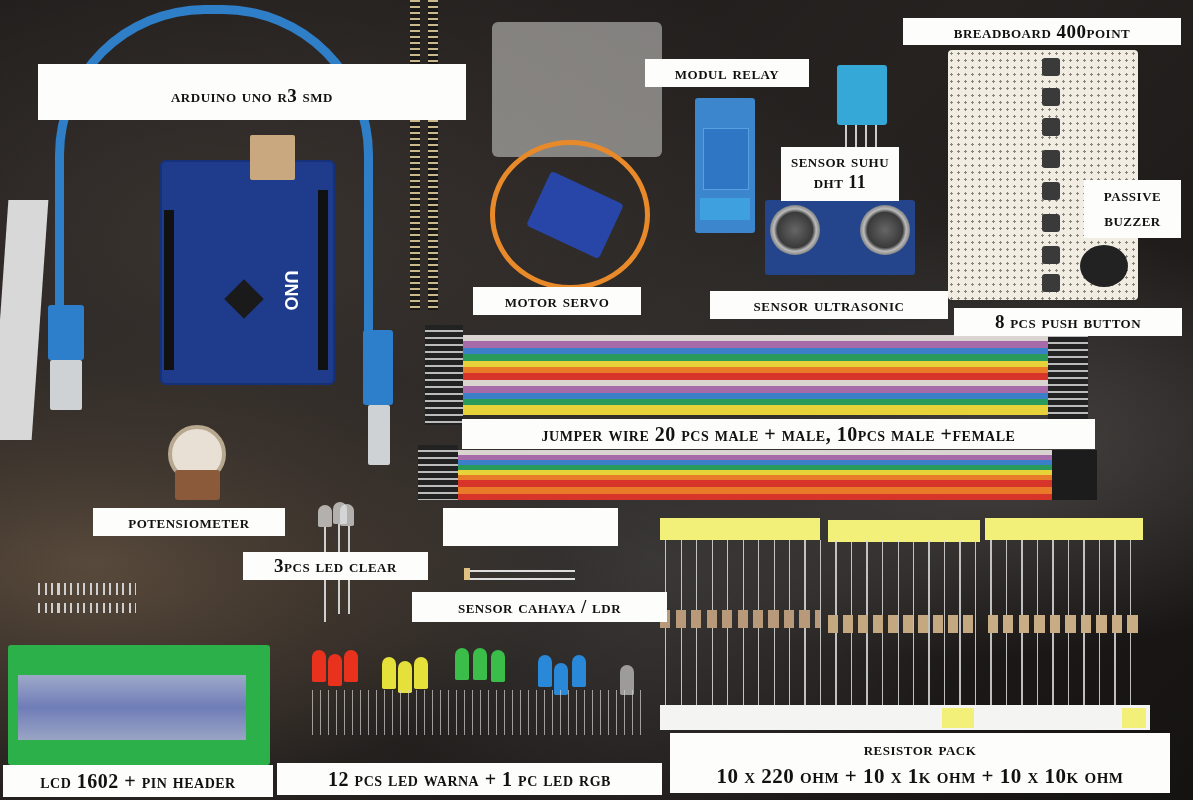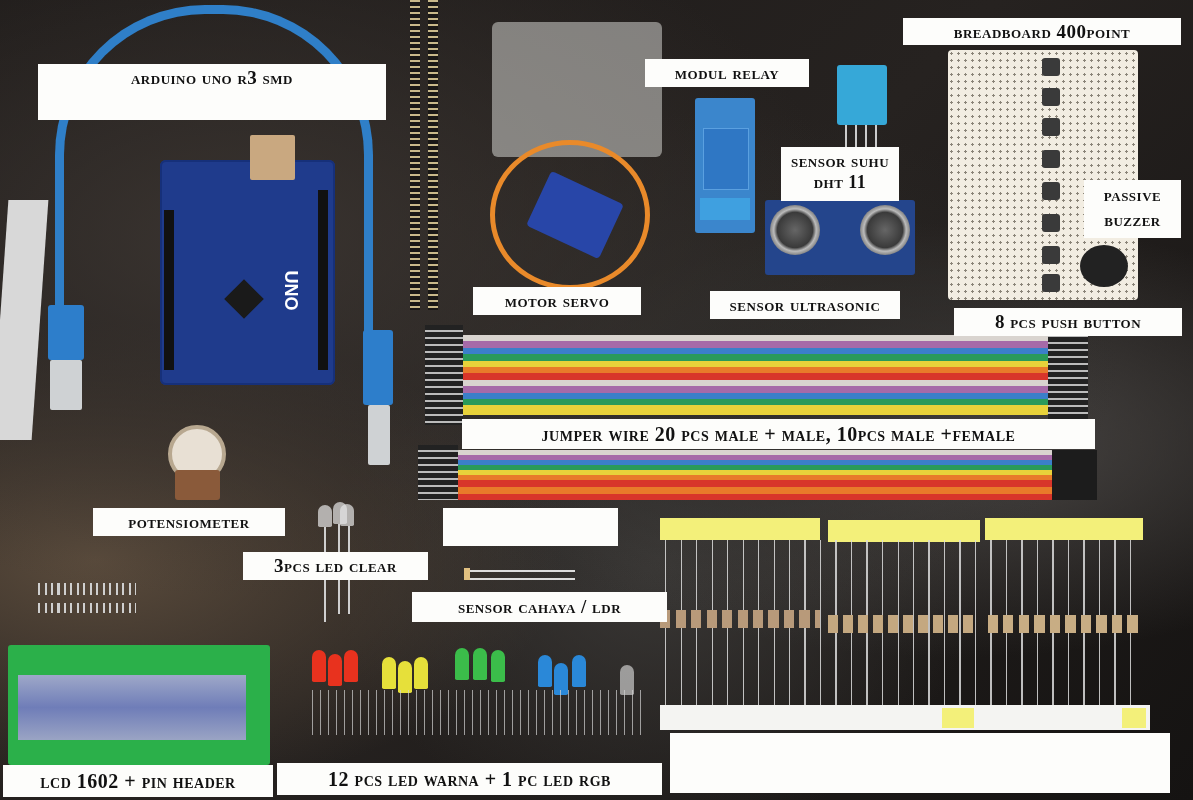--- a/index.html
+++ b/index.html
@@ -159,52 +159,54 @@
 <div class="abs tape" style="left:828px;top:520px;width:152px;height:22px;"></div>
 <div class="abs tape" style="left:985px;top:518px;width:158px;height:22px;"></div>
 <div class="abs" style="left:665px;top:540px;width:475px;height:165px;background:repeating-linear-gradient(90deg,rgba(220,220,220,0.85) 0 1px,transparent 1px 15.5px);"></div>
 <div class="abs" style="left:660px;top:610px;width:160px;height:18px;background:repeating-linear-gradient(90deg,#b89a7a 0 10px,transparent 10px 15.5px);"></div>
 <div class="abs" style="left:828px;top:615px;width:150px;height:18px;background:repeating-linear-gradient(90deg,#c4a880 0 10px,transparent 10px 15px);"></div>
 <div class="abs" style="left:988px;top:615px;width:155px;height:18px;background:repeating-linear-gradient(90deg,#c8ad84 0 10px,transparent 10px 15.5px);"></div>
 <div class="abs tape-w" style="left:660px;top:705px;width:490px;height:25px;"></div>
 <div class="abs tape" style="left:942px;top:708px;width:32px;height:20px;"></div>
 <div class="abs tape" style="left:1122px;top:708px;width:24px;height:20px;"></div>
 
-<div class="label" style="left:38px;top:64px;width:348px;height:56px;font-size:19px;padding-top:3px;">
+<div class="label" style="left:38px;top:64px;width:428px;height:56px;font-size:19px;padding-top:21px;">
   <span class="ln">ARDUINO UNO R3 SMD</span>
 </div>
 
 <div class="label" style="left:645px;top:59px;width:164px;height:28px;font-size:19px;line-height:28px;">MODUL RELAY</div>
 
 <div class="label" style="left:903px;top:18px;width:278px;height:27px;font-size:19px;line-height:27px;">BREADBOARD 400POINT</div>
 
 <div class="label" style="left:781px;top:147px;width:118px;height:54px;font-size:18px;padding-top:4px;">
   <span class="ln">SENSOR SUHU</span>
   <span class="ln">DHT 11</span>
 </div>
 
 <div class="label" style="left:1084px;top:180px;width:97px;height:58px;font-size:18px;padding-top:3px;line-height:1.4;">
   <span class="ln">PASSIVE</span>
   <span class="ln">BUZZER</span>
 </div>
 
 <div class="label" style="left:473px;top:287px;width:168px;height:28px;font-size:19px;line-height:28px;">MOTOR SERVO</div>
 
-<div class="label" style="left:710px;top:291px;width:190px;height:28px;font-size:19px;line-height:28px;">SENSOR ULTRASONIC</div>
+<div class="label" style="left:710px;top:291px;width:238px;height:28px;font-size:19px;line-height:28px;">SENSOR ULTRASONIC</div>
 
 <div class="label" style="left:954px;top:308px;width:228px;height:28px;font-size:19px;line-height:28px;">8 PCS PUSH BUTTON</div>
 
 <div class="label" style="left:462px;top:419px;width:633px;height:30px;font-size:20px;line-height:30px;">JUMPER WIRE 20 PCS MALE + MALE, 10PCS MALE +FEMALE</div>
 
 <div class="label" style="left:93px;top:508px;width:192px;height:28px;font-size:19px;line-height:28px;">POTENSIOMETER</div>
 
 <div class="label" style="left:443px;top:508px;width:175px;height:38px;"></div>
 
 <div class="label" style="left:243px;top:552px;width:185px;height:28px;font-size:19px;line-height:28px;">3PCS LED CLEAR</div>
 
 <div class="label" style="left:392px;top:592px;width:255px;height:30px;font-size:19px;line-height:30px;margin-left:20px;">SENSOR CAHAYA / LDR</div>
 
 <div class="label" style="left:3px;top:765px;width:270px;height:32px;font-size:20px;line-height:32px;">LCD 1602 + PIN HEADER</div>
 
 <div class="label" style="left:277px;top:763px;width:385px;height:32px;font-size:20px;line-height:32px;">12 PCS LED WARNA + 1 PC LED RGB</div>
 
 <div class="label" style="left:670px;top:733px;width:500px;height:60px;font-size:19px;padding-top:3px;line-height:1.35;">
+  <span class="ln">RESISTOR PACK</span>
+  <span class="ln" style="font-size:21px;">10 X 220 OHM + 10 X 1K OHM + 10 X 10K OHM</span>
 </div>
 
 </body></html>

